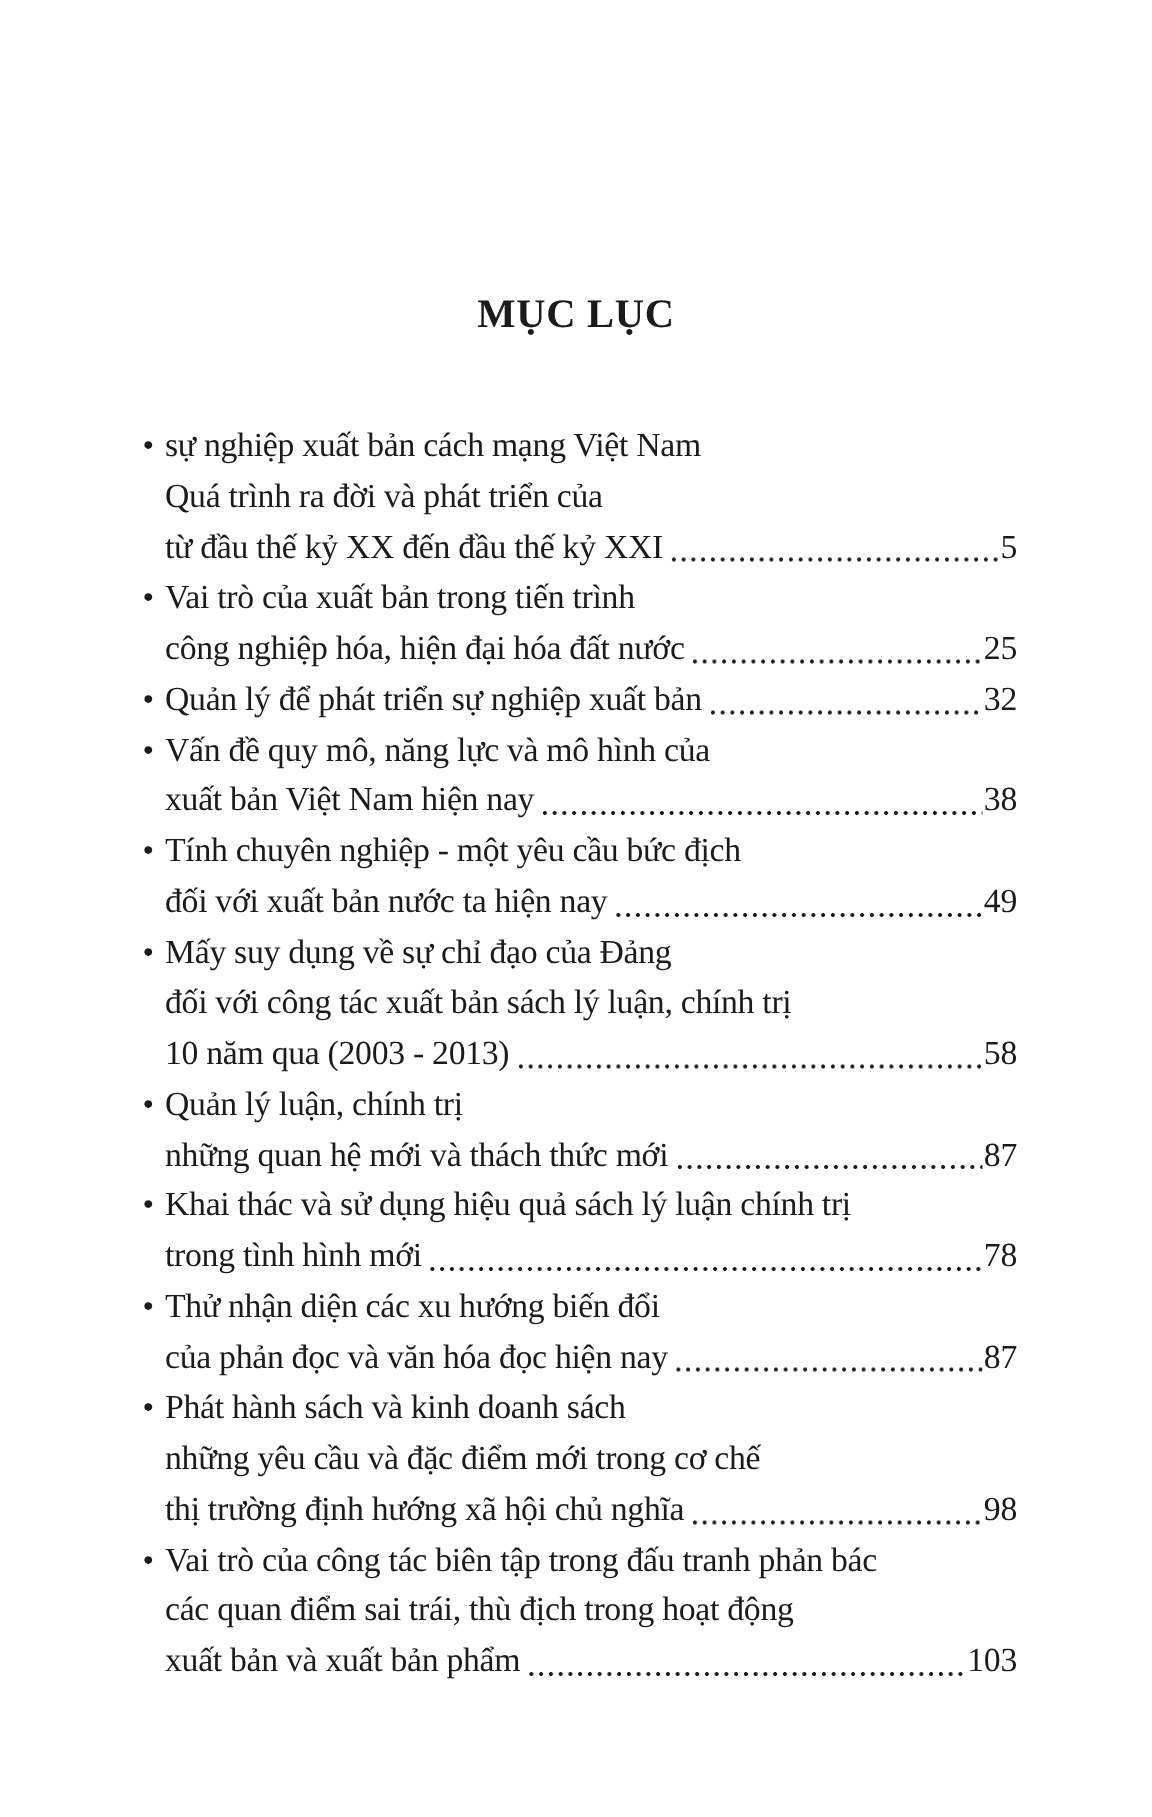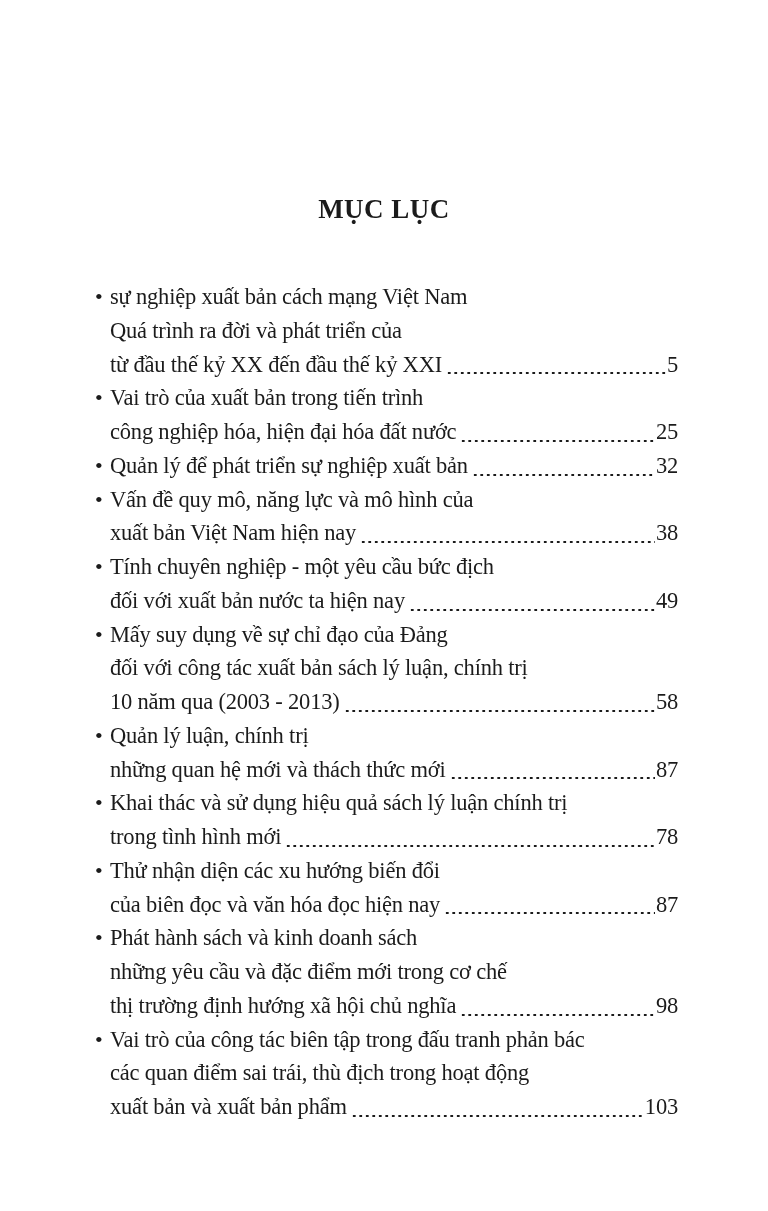--- a/index.html
+++ b/index.html
@@ -147,21 +147,21 @@
         <div class="line last">
           <span class="txt">trong tình hình mới</span>
           <span class="leader"></span>
           <span class="pagenum">78</span>
         </div>
       </div>
       <div class="entry">
         <span class="bullet">•</span>
         <div class="line">Thử nhận diện các xu hướng biến đổi</div>
         <div class="line last">
-          <span class="txt">của biên đọc và văn hóa đọc hiện nay</span>
+          <span class="txt">của phản đọc và văn hóa đọc hiện nay</span>
           <span class="leader"></span>
           <span class="pagenum">87</span>
         </div>
       </div>
       <div class="entry">
         <span class="bullet">•</span>
         <div class="line">Phát hành sách và kinh doanh sách</div>
         <div class="line">những yêu cầu và đặc điểm mới trong cơ chế</div>
         <div class="line last">
           <span class="txt">thị trường định hướng xã hội chủ nghĩa</span>

